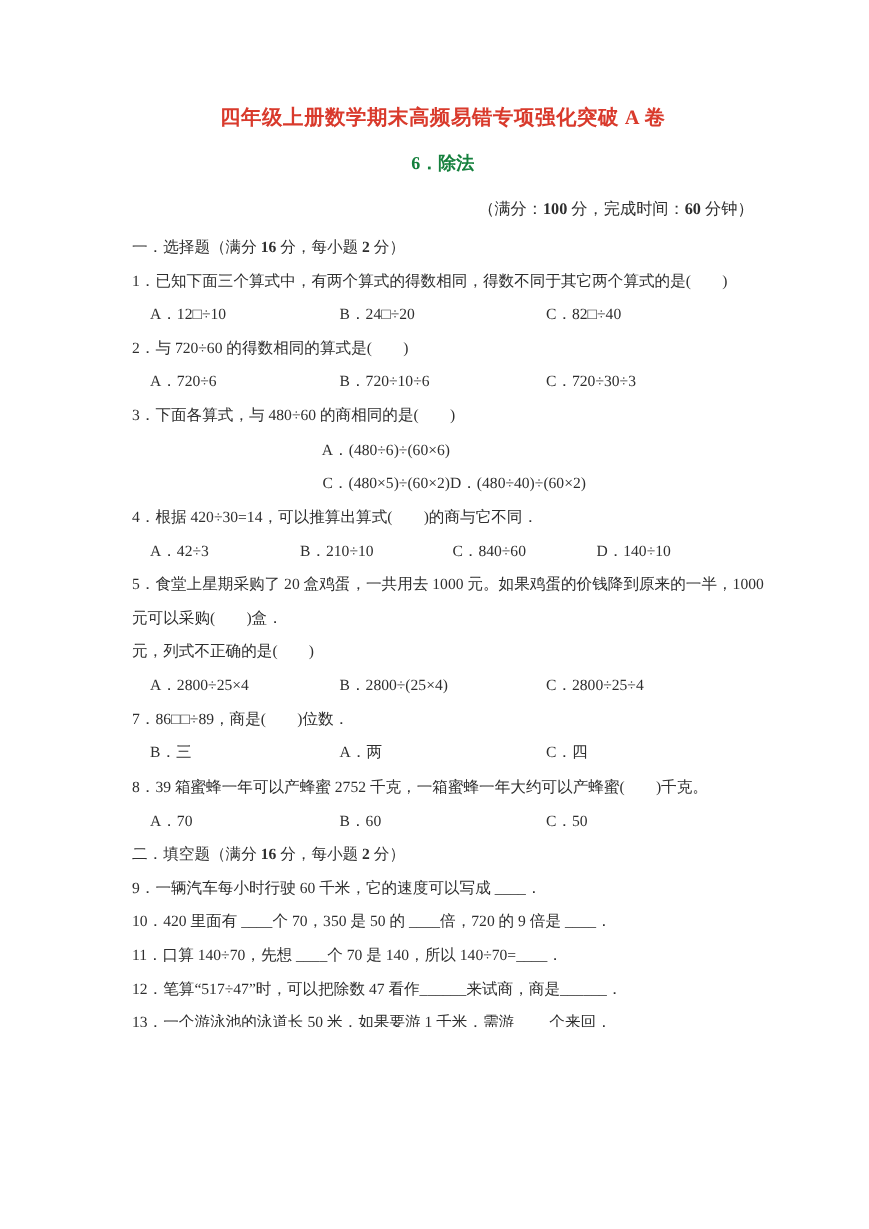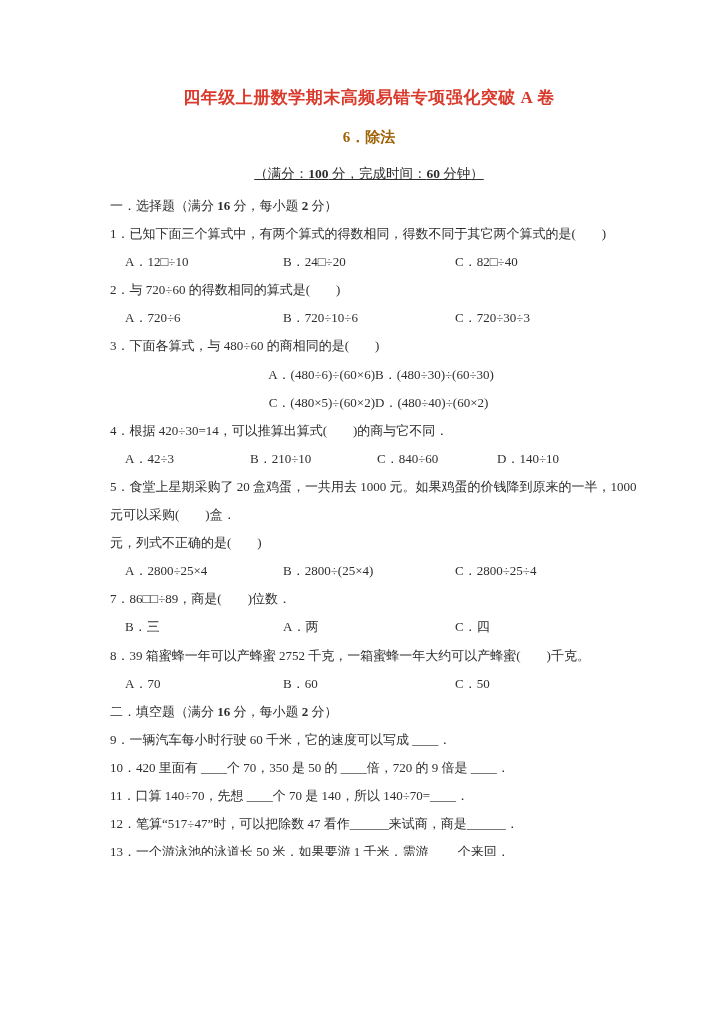--- a/index.html
+++ b/index.html
@@ -21,32 +21,31 @@
     font-weight: bold;
     font-size: 17px;
     line-height: 20px;
     letter-spacing: 0.5px;
     white-space: nowrap;
     margin-left: -20px; margin-right: -20px;
   }
   .subtitle {
     margin-top: 20px;
     text-align: center;
-    color: #a16207;
+    color: #15803d;
     font-weight: bold;
     font-size: 15px;
     line-height: 18px;
   }
   .info {
     margin-top: 18px;
-    text-align: center;
+    text-align: right;
     font-size: 13.5px;
     line-height: 19px;
     color: #2e2e2e;
-    text-decoration: underline;
   }
   .content { margin-top: 9px; font-family: Liberation Serif, serif; }
   .line {
     height: 28.1px;
     line-height: 28.1px;
     font-size: 13px;
     white-space: nowrap;
   }
   .b { font-weight: bold; }
   .opts { display: flex; padding-left: 15px; }
@@ -82,21 +81,20 @@
     <div class="line">2．与 720÷60 的得数相同的算式是(　　)</div>
     <div class="line opts c3">
       <span class="opt">A．720÷6</span>
       <span class="opt">B．720÷10÷6</span>
       <span class="opt">C．720÷30÷3</span>
     </div>
 
     <div class="line">3．下面各算式，与 480÷60 的商相同的是(　　)</div>
     <div class="line opts c2">
       <span class="opt">A．(480÷6)÷(60×6)</span>
-      <span class="opt">B．(480÷30)÷(60÷30)</span>
     </div>
     <div class="line opts c2">
       <span class="opt">C．(480×5)÷(60×2)</span>
       <span class="opt">D．(480÷40)÷(60×2)</span>
     </div>
 
     <div class="line">4．根据 420÷30=14，可以推算出算式(　　)的商与它不同．</div>
     <div class="line opts c4">
       <span class="opt">A．42÷3</span>
       <span class="opt">B．210÷10</span>

